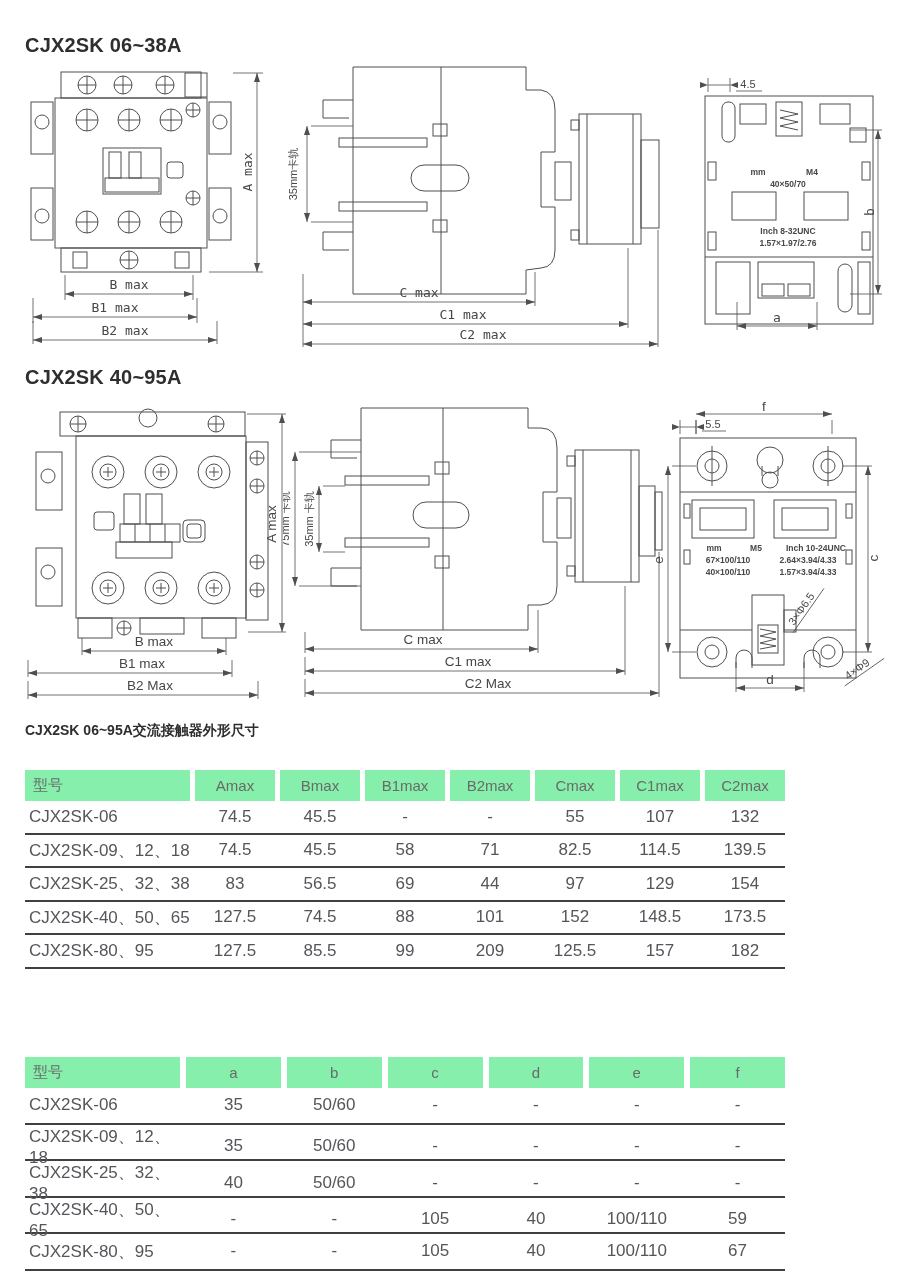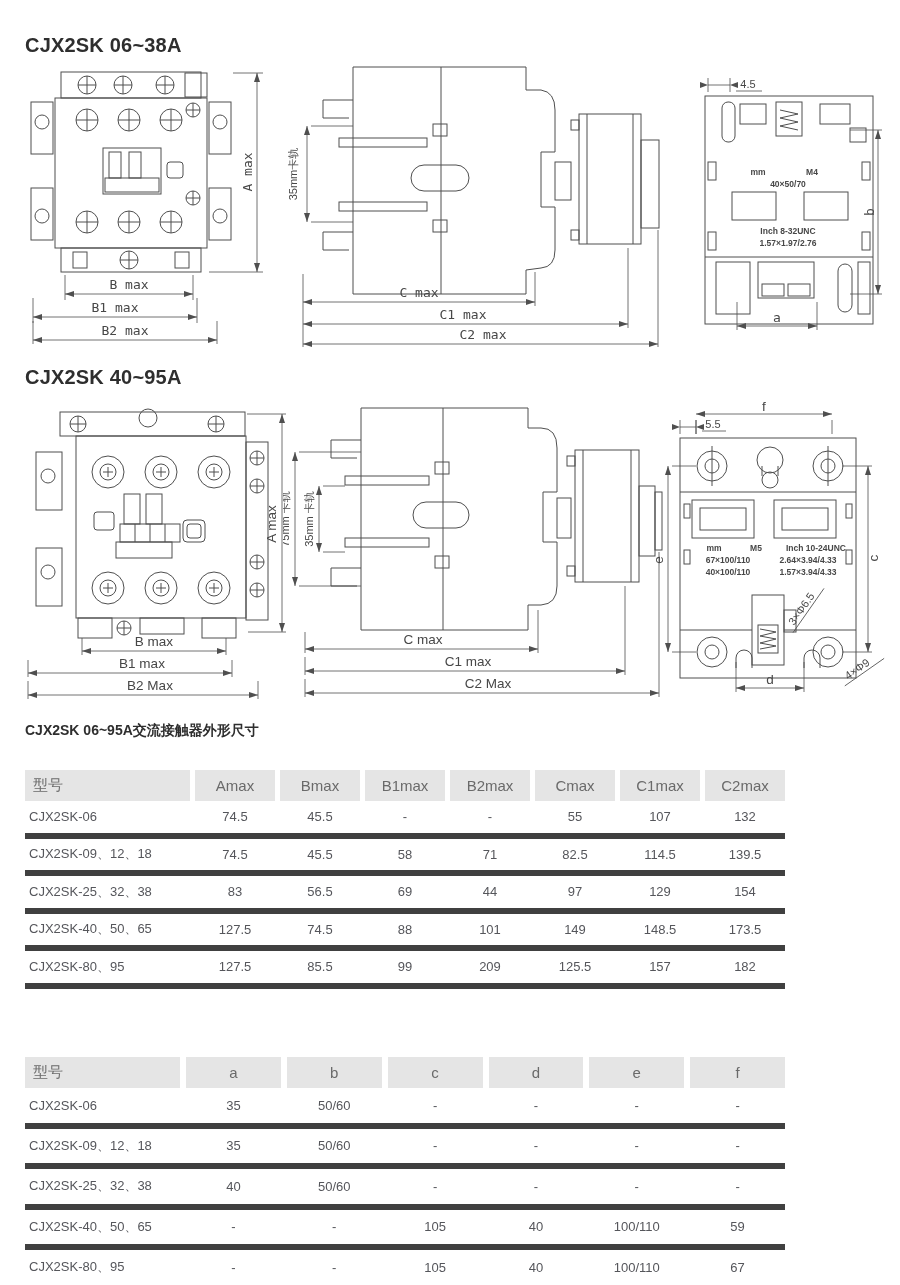--- a/index.html
+++ b/index.html
@@ -8,25 +8,25 @@
 
   .sec-title { position:absolute; left:25px; font-weight:bold; color:#2e2e2e;
                font-size:20px; letter-spacing:.2px; }
   .tbl-title { position:absolute; left:25px; font-weight:bold; color:#2e2e2e;
                font-size:14px; }
 
   
   .tbl { position:absolute; left:25px; width:760px; }
   .t1grid { display:grid; grid-template-columns:165px repeat(7,1fr); column-gap:5px; }
   .t2grid { display:grid; grid-template-columns:155px repeat(6,1fr); column-gap:6px; }
-  .thead .th { background:#e5e5e5; color:#6a6a6a; font-size:15px; height:31px;
+  .thead .th { background:#86efac; color:#6a6a6a; font-size:15px; height:31px;
                display:flex; align-items:center; justify-content:center; }
   .thead .th.first { justify-content:flex-start; padding-left:8px; }
-  .trow { height:31.5px; align-items:center; border-bottom:6px solid #404040;
-          color:#55565b; font-size:13px; }
+  .trow { height:31.5px; align-items:center; border-bottom:2px solid #404040;
+          color:#55565b; font-size:17px; }
   .t2 .trow { height:34.5px; }
   .td { text-align:center; }
   .td.first { text-align:left; padding-left:4px; }
   .tnote { height:31px; display:flex; align-items:center; padding-left:4px;
            border-bottom:1px solid #454545; color:#55565b; font-size:14px;
            white-space:pre; }
 
   
   .draw { position:absolute; }
   .ln  { stroke:#4f4f4f; fill:none; stroke-width:1; }
@@ -473,21 +473,21 @@
       <div class="td">97</div>
       <div class="td">129</div>
       <div class="td">154</div>
     </div>
     <div class="trow t1grid">
       <div class="td first">CJX2SK-40、50、65</div>
       <div class="td">127.5</div>
       <div class="td">74.5</div>
       <div class="td">88</div>
       <div class="td">101</div>
-      <div class="td">149</div>
+      <div class="td">152</div>
       <div class="td">148.5</div>
       <div class="td">173.5</div>
     </div>
     <div class="trow t1grid">
       <div class="td first">CJX2SK-80、95</div>
       <div class="td">127.5</div>
       <div class="td">85.5</div>
       <div class="td">99</div>
       <div class="td">209</div>
       <div class="td">125.5</div>

